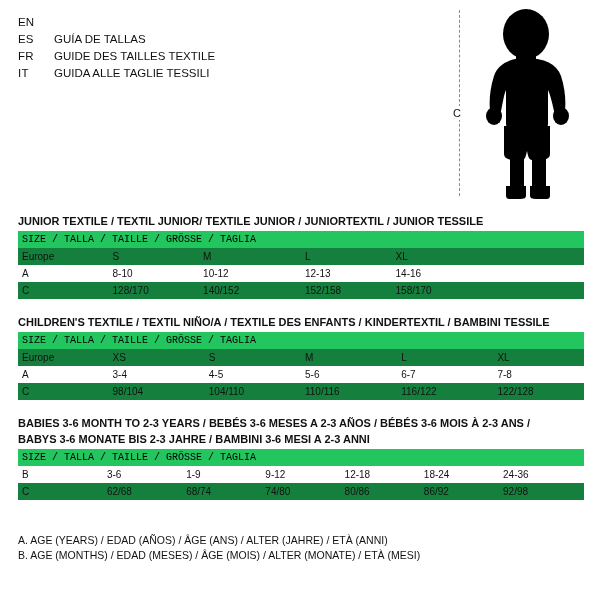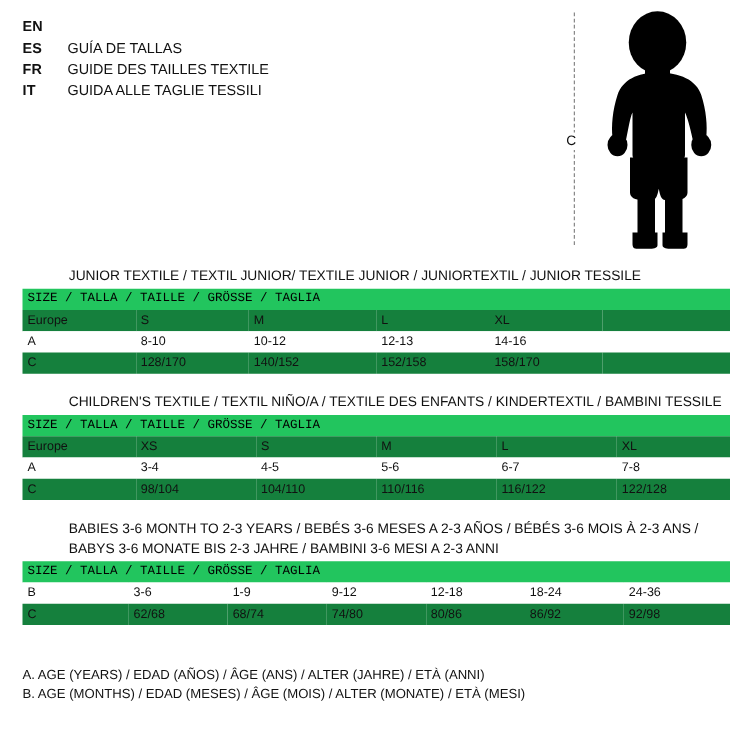--- a/index.html
+++ b/index.html
@@ -33,21 +33,21 @@
   .lang-row {
     display: flex;
     align-items: baseline;
     font-size: 11.5px;
     line-height: 17px;
     white-space: nowrap;
   }
   .lang-code {
     width: 36px;
     flex: 0 0 36px;
-    font-weight: bold;
+    font-weight: normal;
     letter-spacing: 0.2px;
   }
   .lang-text {
     font-weight: normal;
   }
 
   
   .figure-area {
     position: absolute;
     top: 6px;
@@ -78,24 +78,23 @@
   }
 
   
   .section {
     position: absolute;
     left: 18px;
     width: 566px;
   }
   .sec-title {
     font-size: 11px;
-    font-weight: normal;
+    font-weight: bold;
     margin-bottom: 4px;
     white-space: nowrap;
-    margin-left: 37px;
   }
   table.size-table {
     border-collapse: collapse;
     width: 100%;
     table-layout: fixed;
   }
   table.size-table td {
     font-size: 10px;
     padding: 3px 0 3px 4px;
     border: none;

